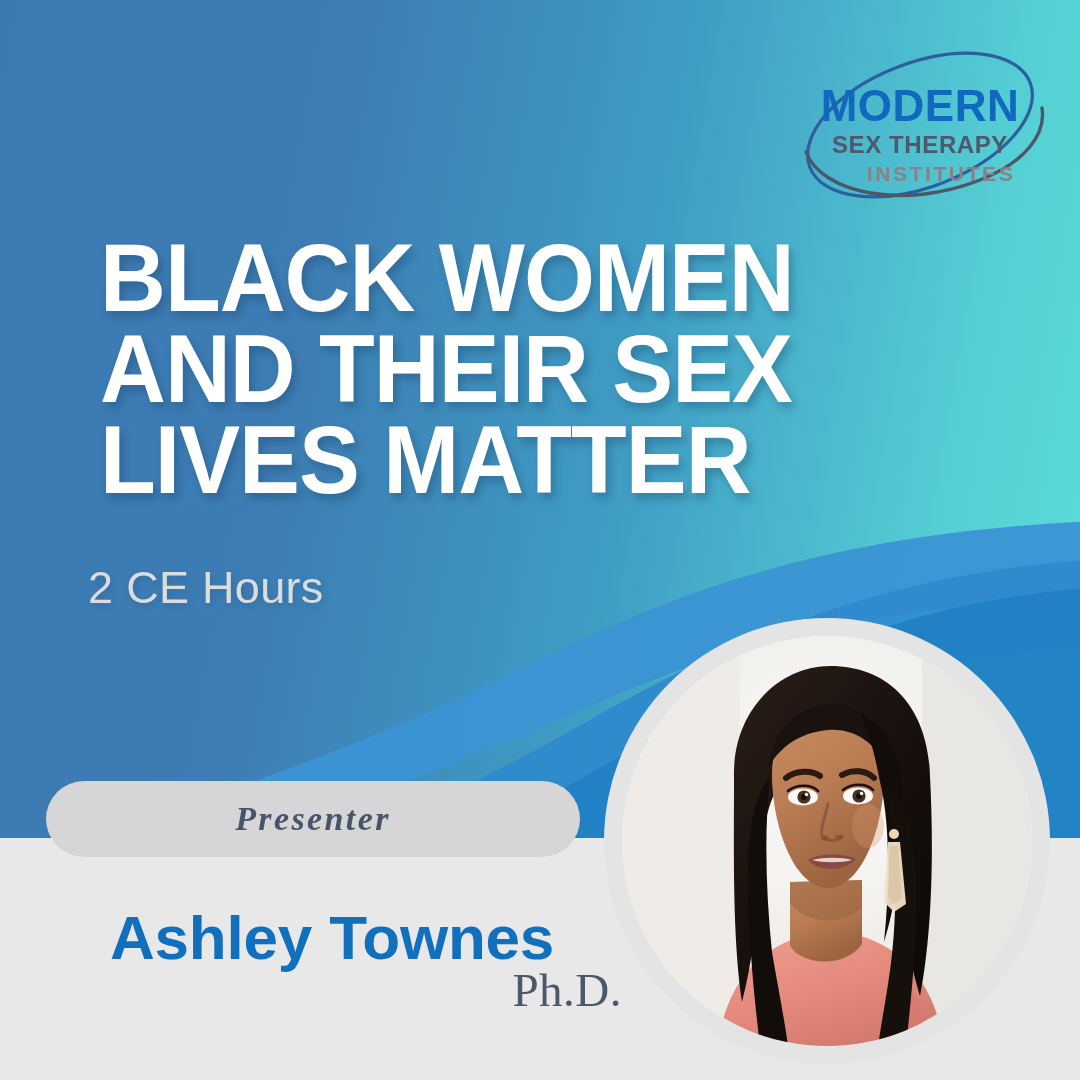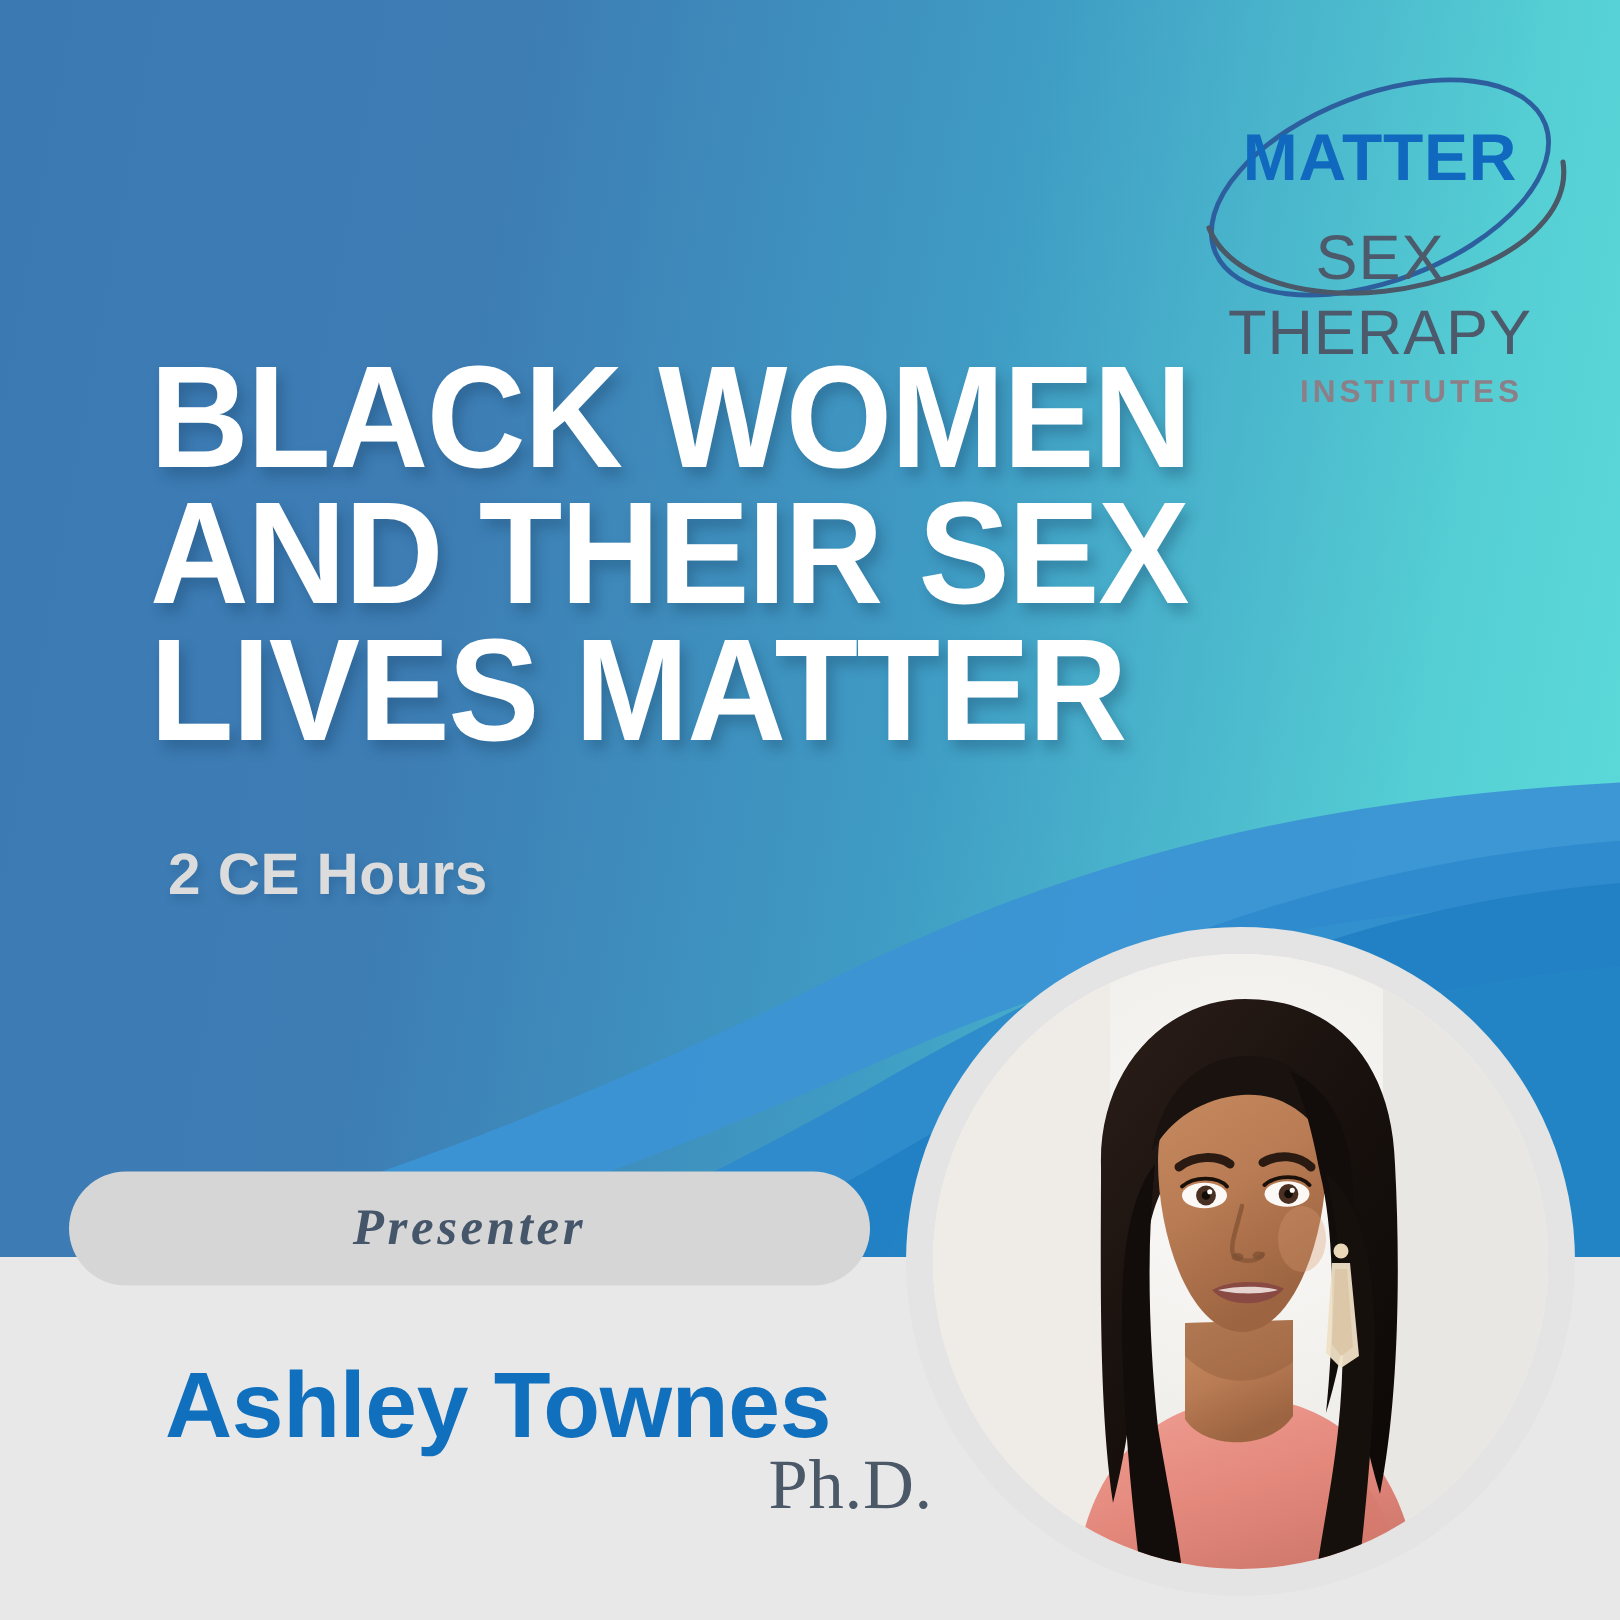--- a/index.html
+++ b/index.html
@@ -65,26 +65,26 @@
   .logo-line1 {
     display: block;
     font-size: 44px;
     font-weight: bold;
     color: #1069be;
     letter-spacing: 0.5px;
     line-height: 1.02;
   }
   .logo-line2 {
     display: block;
-    font-size: 42px;
-    font-weight: normal;
+    font-size: 24px;
+    font-weight: bold;
     color: #4c5a6b;
     letter-spacing: 0.6px;
     line-height: 1.2;
-    margin-top: 18px;
+    margin-top: 2px;
   }
   .logo-line3 {
     display: block;
     font-size: 21px;
     font-weight: bold;
     color: #8d7f88;
     letter-spacing: 2.6px;
     line-height: 1.2;
     margin-top: 1px;
     padding-left: 42px;
@@ -105,25 +105,25 @@
     text-transform: uppercase;
     text-shadow: 4px 6px 9px rgba(20, 60, 95, 0.33);
     transform: scaleX(0.94);
     transform-origin: left top;
   }
   .headline-line { display: block; white-space: nowrap; }
 
   
   .subtitle {
     position: absolute;
-    left: 112px;
+    left: 88px;
     top: 562px;
     color: #dcdcdc;
-    font-size: 39px;
-    font-weight: bold;
+    font-size: 45px;
+    font-weight: normal;
     letter-spacing: 0.3px;
     text-shadow: 2px 3px 6px rgba(20, 60, 95, 0.22);
   }
 
   
   .presenter-pill {
     position: absolute;
     left: 46px;
     top: 781px;
     width: 534px;
@@ -214,21 +214,21 @@
   </svg>
 
   <div class="bottom-panel"></div>
 
   <div class="logo">
     <svg class="logo-swoosh" viewBox="0 0 272 182" aria-hidden="true">
       <ellipse cx="136" cy="91" rx="118" ry="62" transform="rotate(-21 136 91)" fill="none" stroke="#2d5f9e" stroke-width="3.2"></ellipse>
       <path d="M 22 118 C 38 160 120 176 196 146 C 242 128 262 100 258 74" fill="none" stroke="#4a5868" stroke-width="3.4" stroke-linecap="round"></path>
     </svg>
     <div class="logo-text">
-      <span class="logo-line1">MATTER</span>
+      <span class="logo-line1">MODERN</span>
       <span class="logo-line2">SEX THERAPY</span>
       <span class="logo-line3">INSTITUTES</span>
     </div>
   </div>
 
   <div class="headline">
     <span class="headline-line">BLACK WOMEN</span>
     <span class="headline-line">AND THEIR SEX</span>
     <span class="headline-line">LIVES MATTER</span>
   </div>

